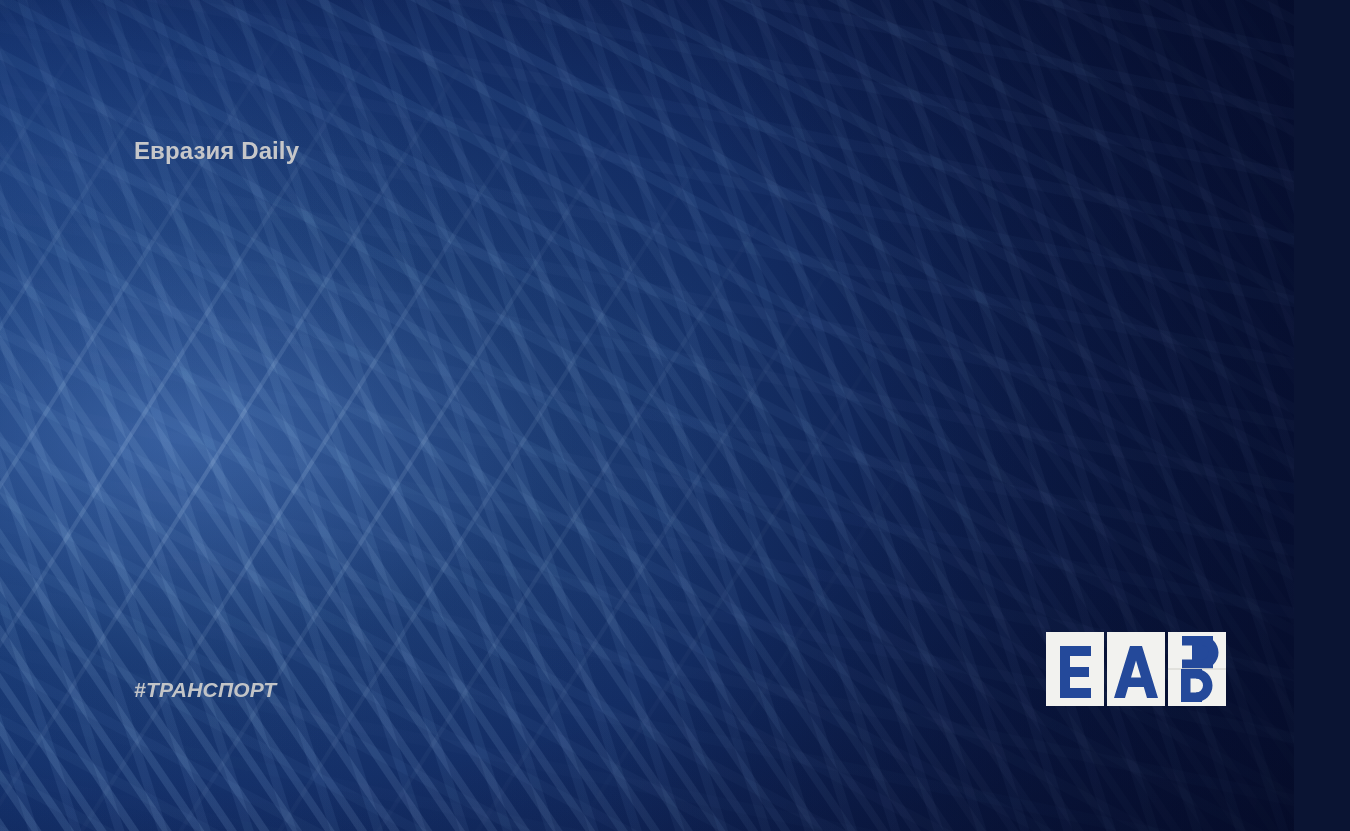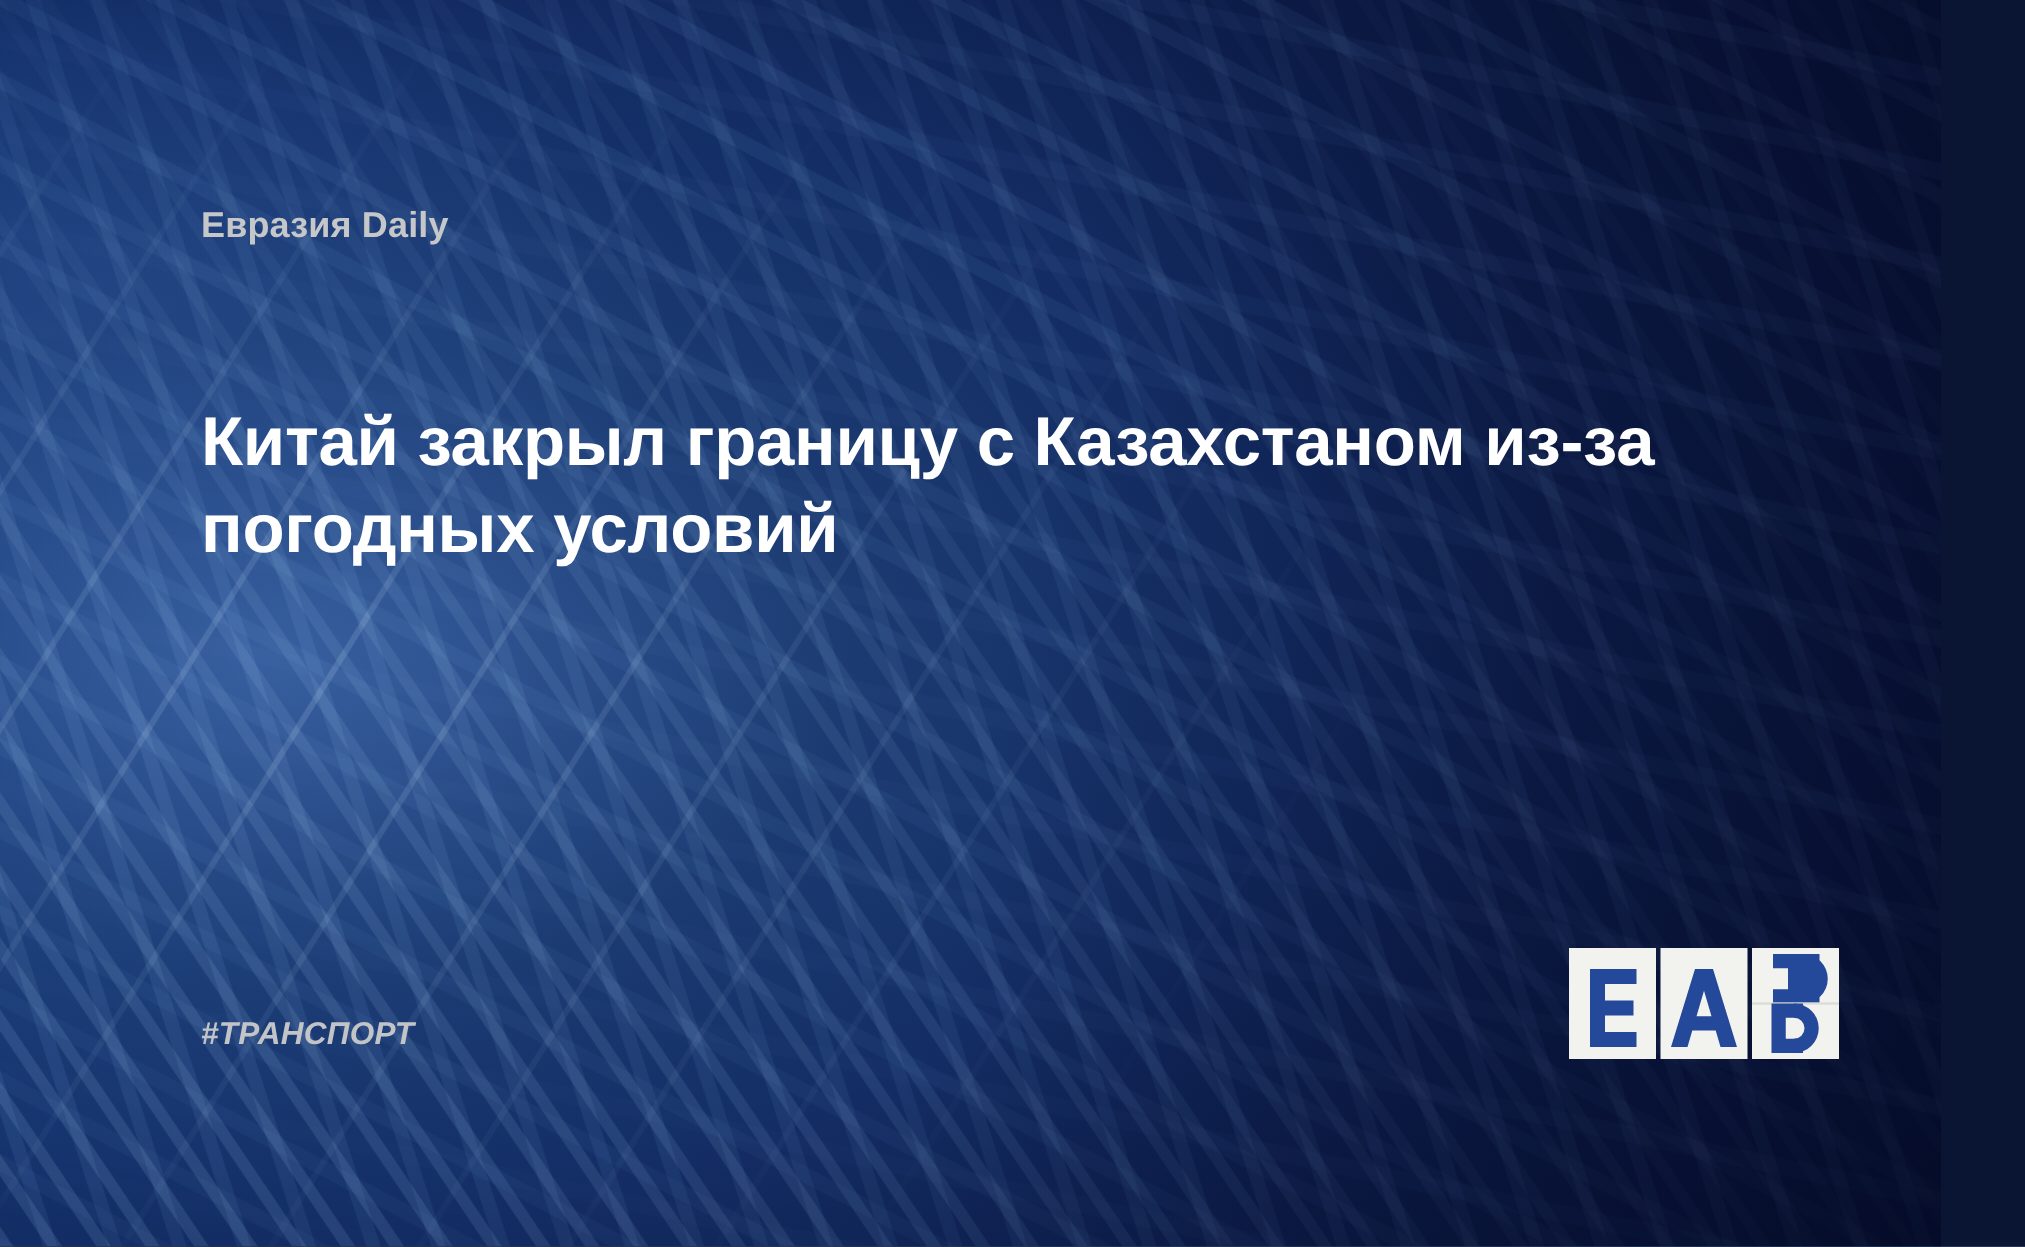--- a/index.html
+++ b/index.html
@@ -215,21 +215,20 @@
   <div class="streaks" id="streaks-b"></div>
   <div class="streaks" id="streaks-c"></div>
   <div class="streaks" id="streaks-d"></div>
   <div class="bg-layer" id="bg-speckle"></div>
   <div class="bg-layer" id="bg-vignette"></div>
 
   <div id="content">
 
     <div id="site-name">Евразия Daily</div>
 
-    <h1 id="headline">Китай закрыл границу с Казахстаном из-за погодных условий</h1>
 
     <div id="tag">#ТРАНСПОРТ</div>
 
     <div id="logo">
 
       <div class="logo-tile" id="logo-tile-e">
         <svg class="logo-glyph" viewBox="0 0 58 74">
           <path d="M14 14 h31 v10 h-21 v11 h19 v10 h-19 v11 h21 v10 h-31 z" fill="#24499a"></path>
         </svg>
       </div>

